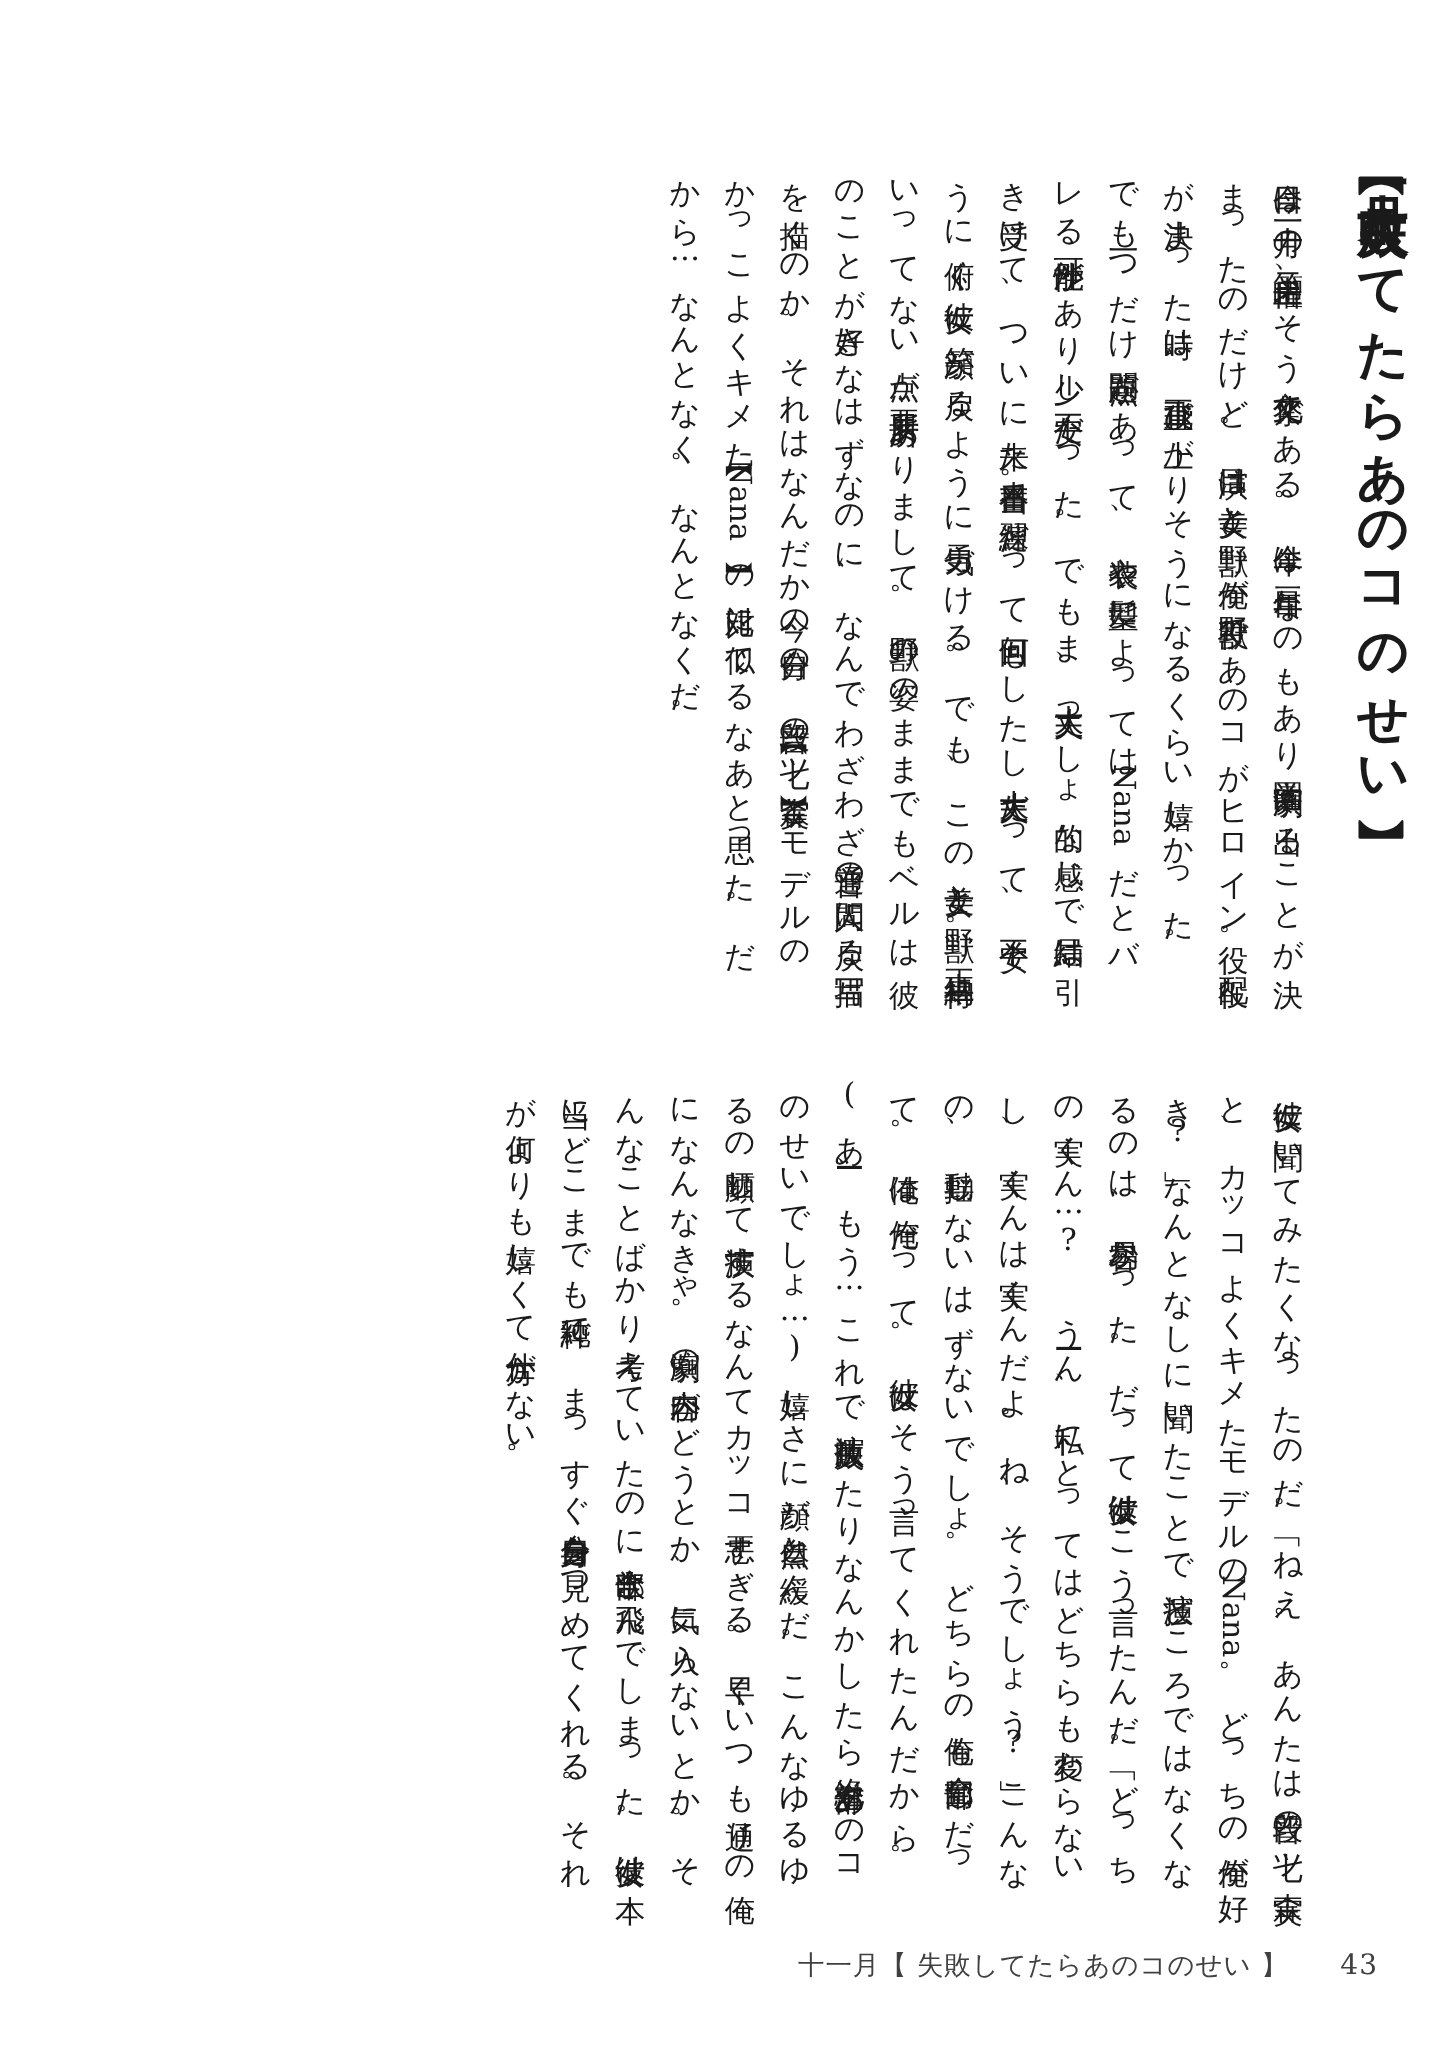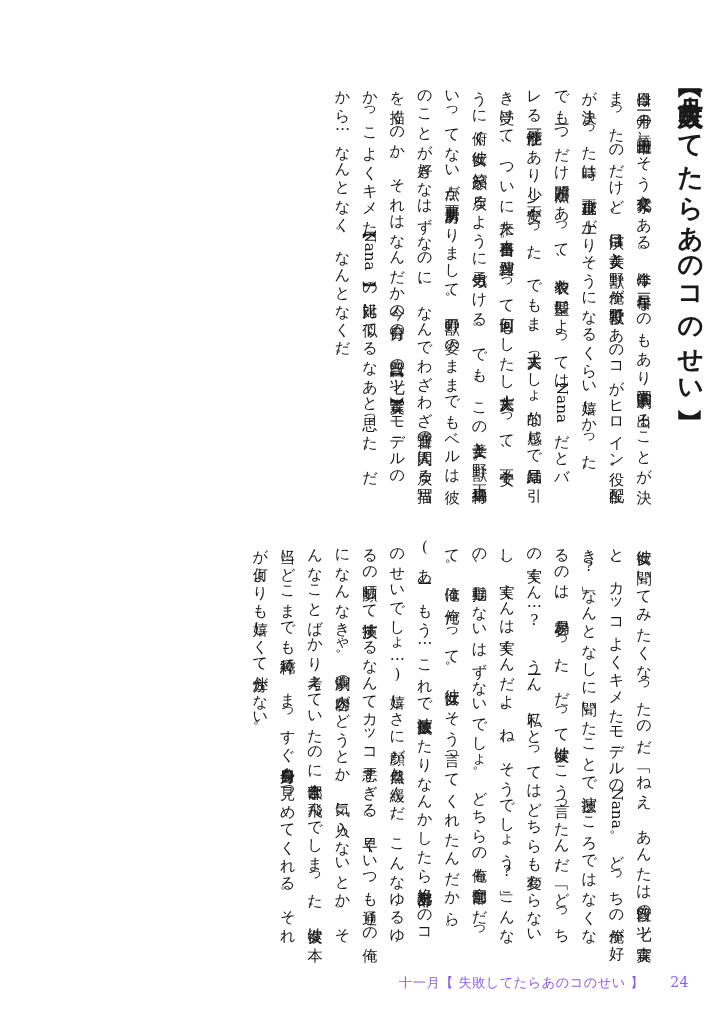--- a/index.html
+++ b/index.html
@@ -97,21 +97,21 @@
     right: 0;
     bottom: 28px;
     height: 22px;
     display: flex;
     justify-content: flex-end;
     align-items: baseline;
     padding-right: 32px;
     box-sizing: border-box;
     font-size: 13.2px;
     letter-spacing: 0.5px;
-    color: #8b5cf6;
+    color: #404040;
   }
 
   #running-head {
     margin-right: 26px;
     white-space: nowrap;
   }
 
   #page-number {
     font-family: "DejaVu Serif", "Liberation Serif", serif;
     font-size: 14px;
@@ -128,16 +128,16 @@
   <div class="vblock body-block" id="body-top">
     <p class="para">今日は十一月の第二土曜日、そう文化祭である。今年は三年目なのもあり学園演劇に出ることが決まったのだけど。演目は美女と野獣、俺が野獣役であのコがヒロイン役。配役が決まった時は、正直飛び上がりそうになるくらい嬉しかった。でも一つだけ問題点があって、衣装や髪型によっては<span class="latin">Nana</span>だとバレる可能性があり少し不安だった。でもま、大丈夫っしょ的な感じで結局は引き受けて、ついに来た本番当日。練習だって何回もしたし大丈夫だって、不安そうに俯く彼女に笑顔が戻るように勇気づける。でも、この美女と野獣。正直納得いってない点が要所要所ありまして。野獣の姿のままでもベルは彼のことが好きなはずなのに、なんでわざわざ普通の人間に戻る描写を描くのか。それはなんだか今の自分の、普段の【七ツ森実】とモデルのかっこよくキメた【<span class="latin">Nana</span>】の対比に似てるなあと思った。だから…なんとなく。なんとなくだ。</p>
   </div>
 
   <div class="vblock body-block" id="body-bottom">
     <p class="para">彼女に聞いてみたくなったのだ。「ねえ。あんたは普段の七ツ森実と、カッコよくキメたモデルの<span class="latin">Nana</span>。どっちの俺が好き?」なんとなしに聞いたことで演技どころではなくなるのは、容易かった。だって彼女はこう言ったんだ。「どっちの実くん…? うーん、私にとってはどちらも変わらないし、実くんは実くんだよ。ね、そうでしょう?」こんなの、動揺しないはずないでしょ。どちらの俺も全部同じだって。俺は俺だって。彼女はそう言ってくれたんだから。(あー、もう…これで演技失敗したりなんかしたら絶対全部あのコのせいでしょ…)嬉しさに顔が自然と緩んだ。こんなゆるゆるの顔晒して演技するなんてカッコ悪すぎる。早くいつも通りの俺になんなきゃ。演劇の内容がどうとか、気に入らないとか。そんなことばかり考えていたのに全部吹き飛んでしまった。彼女は本当にどこまでも純粋で、まっすぐ自分自身を見つめてくれる。それが何よりも嬉しくて仕方がない。</p>
   </div>
 
   <div id="footer">
     <span id="running-head">十一月【 失敗してたらあのコのせい 】</span>
-    <span id="page-number">24</span>
+    <span id="page-number">43</span>
   </div>
 
 </div>
 
 </body></html>

